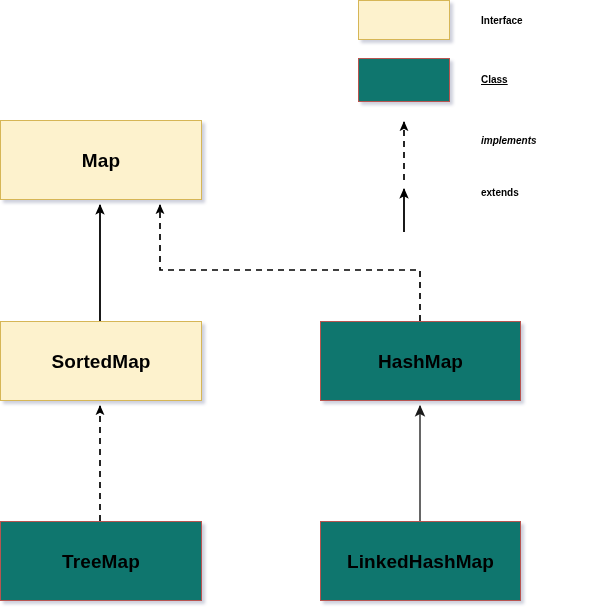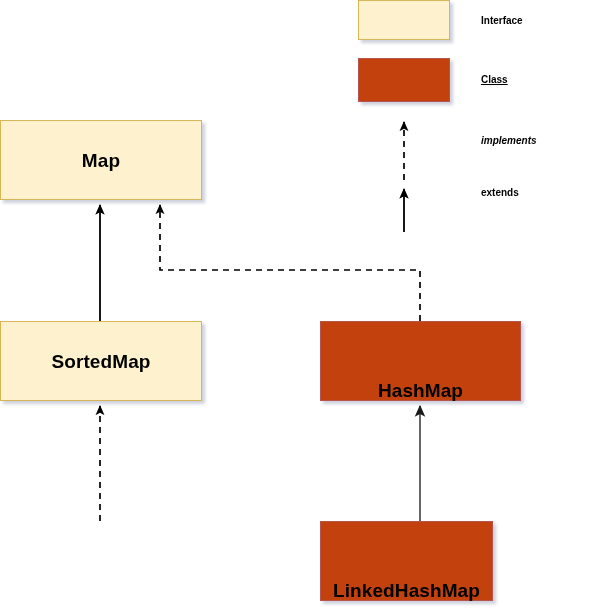--- a/index.html
+++ b/index.html
@@ -50,23 +50,22 @@
     letter-spacing: 0.1px;
     line-height: 1;
     text-align: center;
     white-space: nowrap;
   }
   .iface {
     background: #fdf2cd;
     border-color: #d6b656;
   }
   .klass {
-    background: #c2410c;
+    background: #0f766e;
     border-color: #b85450;
-    align-items: flex-end;
   }
 
   
   .legend-swatch {
     position: absolute;
     box-sizing: border-box;
     border-width: 1px;
     border-style: solid;
     box-shadow: 3px 3px 3px rgba(80, 85, 130, 0.28);
   }
@@ -124,22 +123,25 @@
   </div>
 
   <div class="node iface" style="left:0px; top:321px; width:202px; height:80px;">
     <span class="node-label">SortedMap</span>
   </div>
 
   <div class="node klass" style="left:320px; top:321px; width:201px; height:80px;">
     <span class="node-label">HashMap</span>
   </div>
 
+  <div class="node klass" style="left:0px; top:521px; width:202px; height:80px;">
+    <span class="node-label">TreeMap</span>
+  </div>
 
-  <div class="node klass" style="left:320px; top:521px; width:173px; height:80px;">
+  <div class="node klass" style="left:320px; top:521px; width:201px; height:80px;">
     <span class="node-label">LinkedHashMap</span>
   </div>
 
   <div class="legend-swatch iface" style="left:358px; top:0px; width:92px; height:40px;"></div>
   <div class="legend-label" style="left:481px; top:16px;">Interface</div>
 
   <div class="legend-swatch klass" style="left:358px; top:58px; width:92px; height:44px;"></div>
   <div class="legend-label" style="left:481px; top:75px;text-decoration:underline;">Class</div>
 
   <div class="legend-label" style="left:481px; top:136px;font-style:italic;">implements</div>

